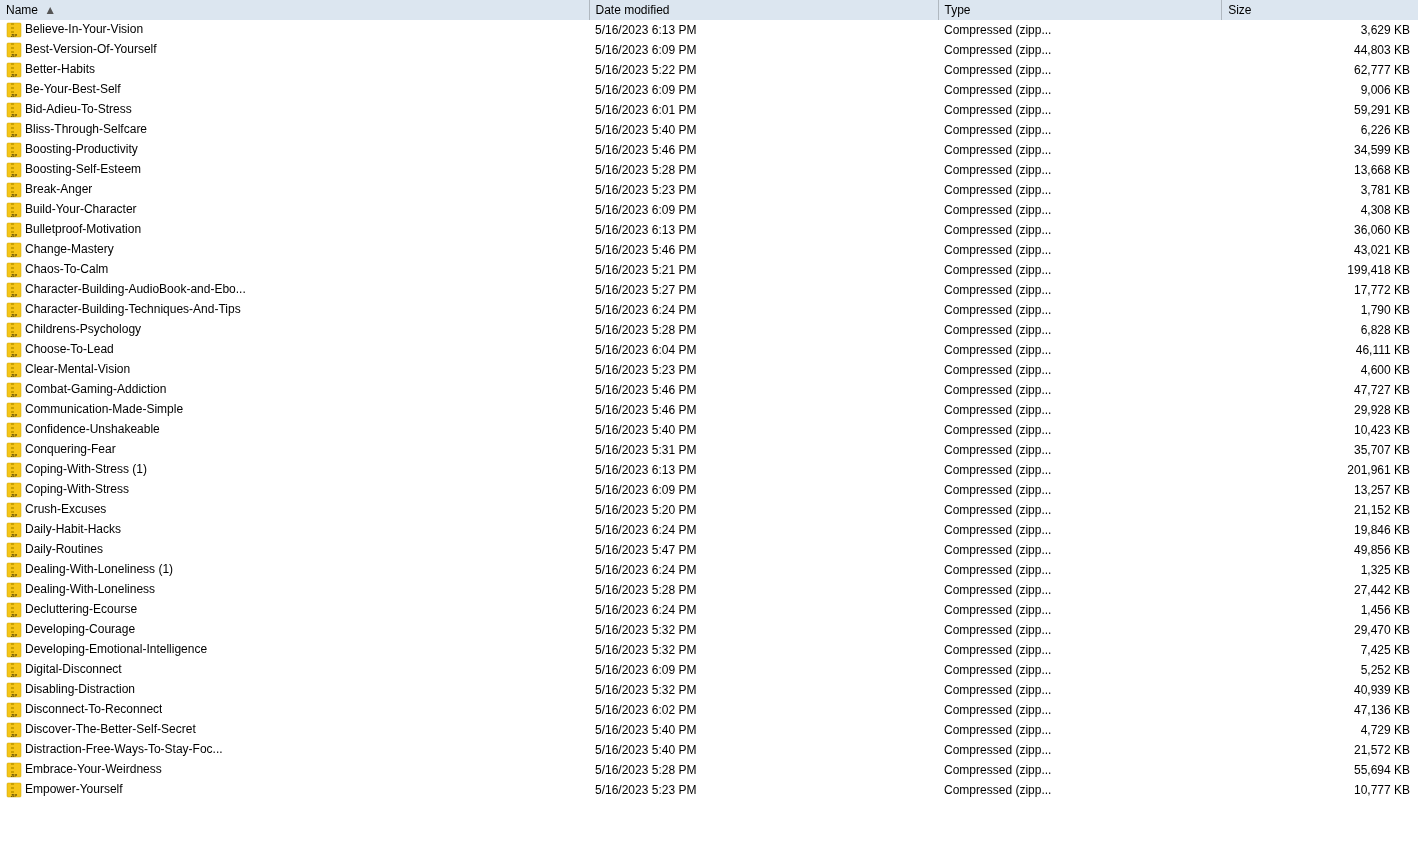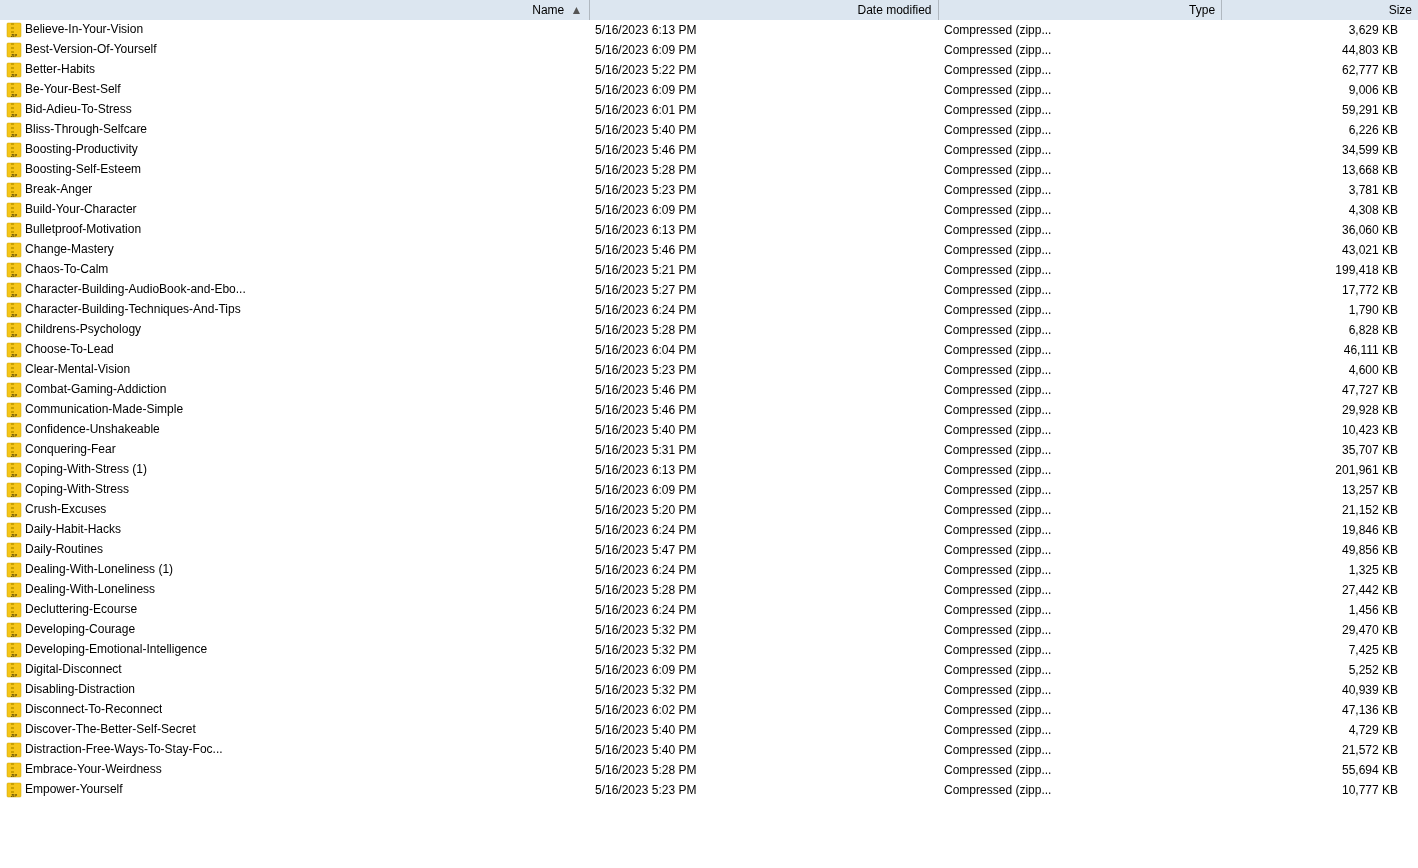--- a/index.html
+++ b/index.html
@@ -21,21 +21,21 @@
       border-collapse: collapse;
       table-layout: fixed;
     }
     thead tr {
       background: #dce6f0;
       position: sticky;
       top: 0;
       z-index: 10;
     }
     thead th {
-      text-align: right;
+      text-align: left;
       padding: 3px 6px;
       border-right: 1px solid #b0b8c0;
       font-weight: normal;
       font-size: 12px;
       cursor: pointer;
       user-select: none;
       white-space: nowrap;
       overflow: hidden;
     }
     thead th:last-child { border-right: none; margin-left: 44px; }
@@ -63,21 +63,21 @@
       display: inline-flex;
       align-items: center;
       flex-shrink: 0;
       width: 16px;
       height: 16px;
     }
     .file-icon svg {
       width: 16px;
       height: 16px;
     }
-    td.size-cell { text-align: right; padding-right: 20px; }
+    td.size-cell { text-align: right; padding-right: 8px; }
     .name-inner {
       display: flex;
       gap: 3px;
       overflow: hidden;
     }
     .name-text {
       overflow: hidden;
       text-overflow: ellipsis;
       white-space: nowrap;
     }

